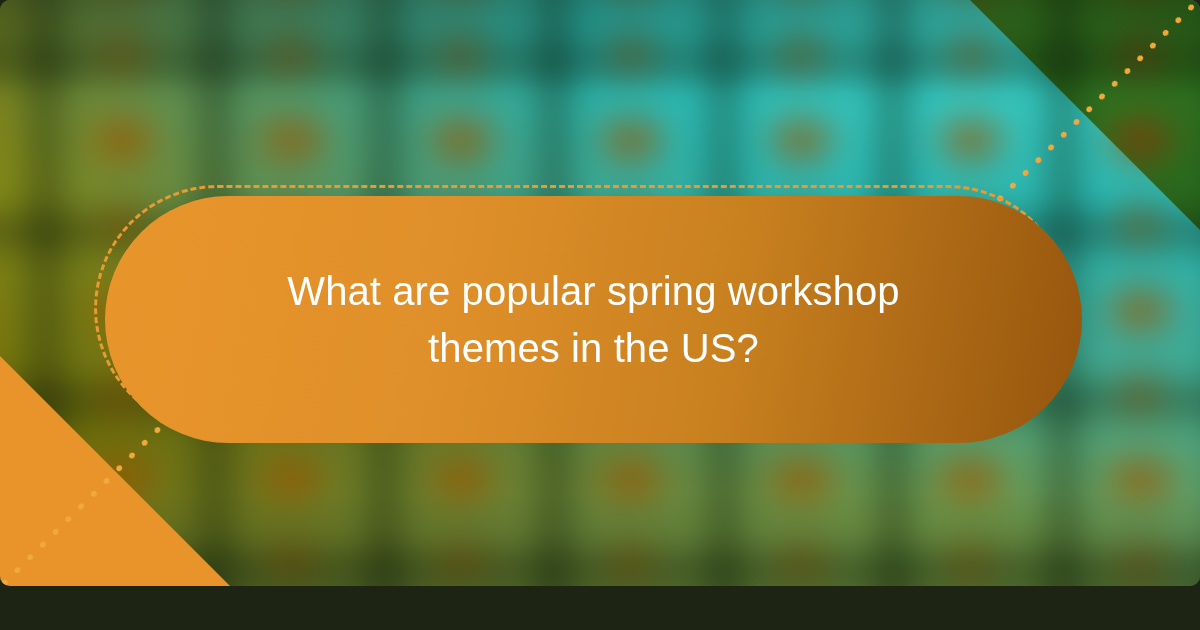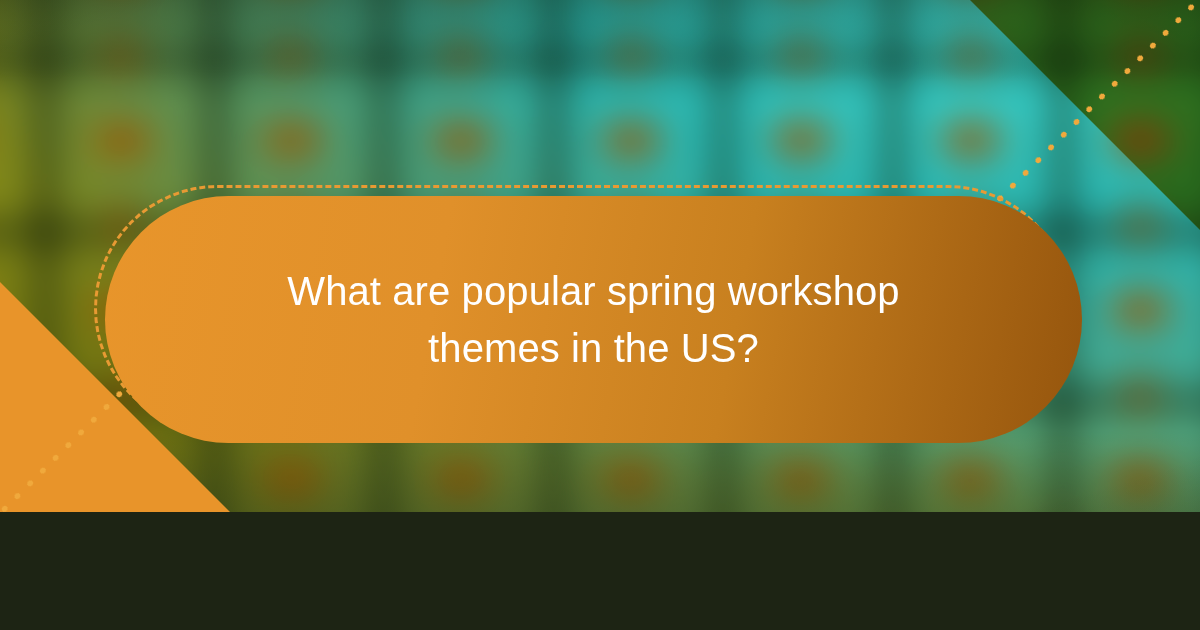--- a/index.html
+++ b/index.html
@@ -7,23 +7,24 @@
     padding: 0;
     background: #1d2414;
   }
   body {
     font-family: "Liberation Sans", sans-serif;
   }
 
   #stage {
     position: relative;
     width: 1200px;
-    height: 512px;
+    height: 586px;
     overflow: hidden;
     background: #3d4a1f;
+    border-radius: 10px;
   }
 
   
   .bg-wrap {
     position: absolute;
     inset: 0;
     overflow: hidden;
   }
   .bg-tiles {
     position: absolute;

